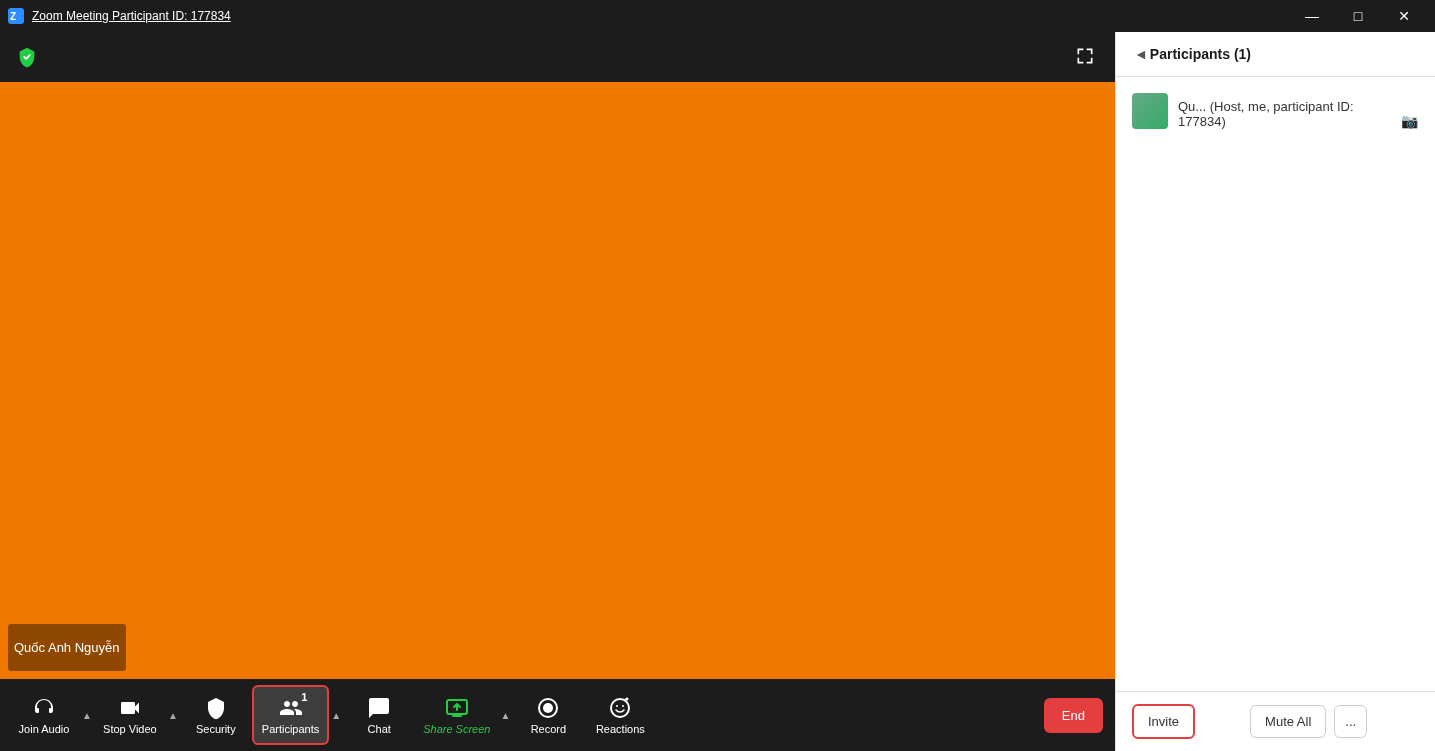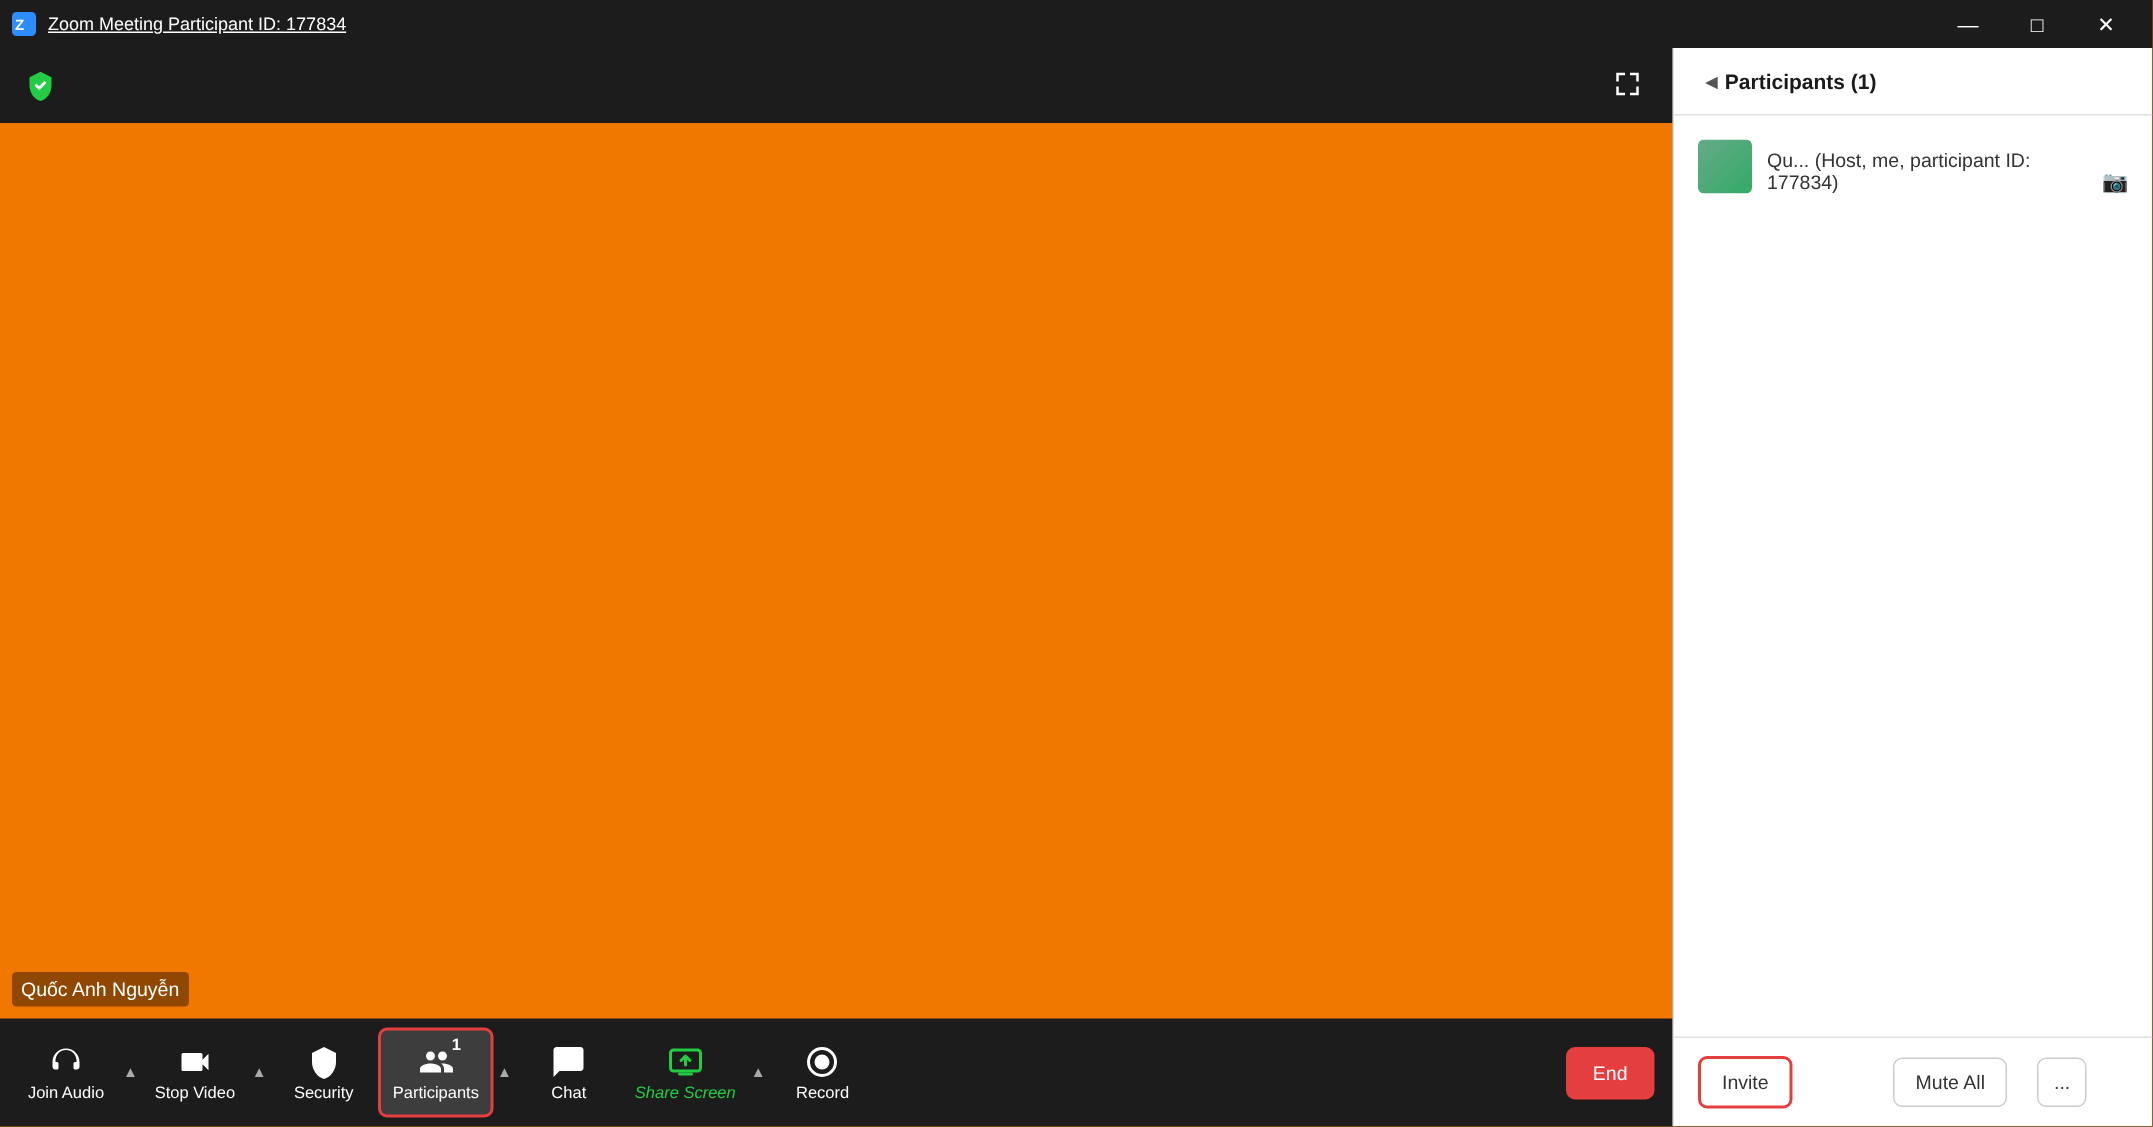--- a/index.html
+++ b/index.html
@@ -104,21 +104,21 @@
       position: relative;
       overflow: hidden;
     }
     .participant-name {
       position: absolute;
       bottom: 8px;
       left: 8px;
       color: white;
       font-size: 13px;
       background: rgba(0,0,0,0.4);
-      padding: 4px 6px;
+      padding: 16px 6px;
       border-radius: 3px;
     }
 
     
     .bottom-toolbar {
       height: 72px;
       background: #1c1c1c;
       display: flex;
       align-items: center;
       padding: 0 8px;
@@ -250,21 +250,21 @@
       gap: 4px;
       color: #666;
       font-size: 14px;
     }
 
     
     .panel-footer {
       padding: 12px 16px;
       display: flex;
       align-items: center;
-      gap: 20px;
+      gap: 8px;
       border-top: 1px solid #e0e0e0;
     }
     .invite-btn {
       border: 2px solid #e53e3e;
       background: transparent;
       color: #333;
       border-radius: 6px;
       padding: 8px 14px;
       font-size: 13px;
       cursor: pointer;
@@ -397,20 +397,31 @@
       </div>
 
       <button class="toolbar-btn">
         <svg class="icon-svg" viewBox="0 0 24 24">
           <circle cx="12" cy="12" r="5" fill="white"></circle>
           <circle cx="12" cy="12" r="9" stroke="white" stroke-width="2" fill="none"></circle>
         </svg>
         <span class="btn-label">Record</span>
       </button>
 
+      <button class="toolbar-btn">
+        <svg class="icon-svg" viewBox="0 0 24 24">
+          <circle cx="12" cy="12" r="9" stroke="white" stroke-width="2" fill="none"></circle>
+          <circle cx="9" cy="10" r="1" fill="white"></circle>
+          <circle cx="15" cy="10" r="1" fill="white"></circle>
+          <path d="M8 14s1.5 2 4 2 4-2 4-2" stroke="white" stroke-width="1.5" fill="none" stroke-linecap="round"></path>
+          <path d="M17 4l1.5-1.5" stroke="white" stroke-width="1.5" stroke-linecap="round"></path>
+          <circle cx="19" cy="3" r="1.5" fill="white"></circle>
+        </svg>
+        <span class="btn-label">Reactions</span>
+      </button>
 
       <div class="end-area">
         <button class="end-btn">End</button>
       </div>
     </div>
   </div>
 
   <div class="participants-panel">
     <div class="panel-header">
       <button class="panel-collapse-btn">◄</button>

